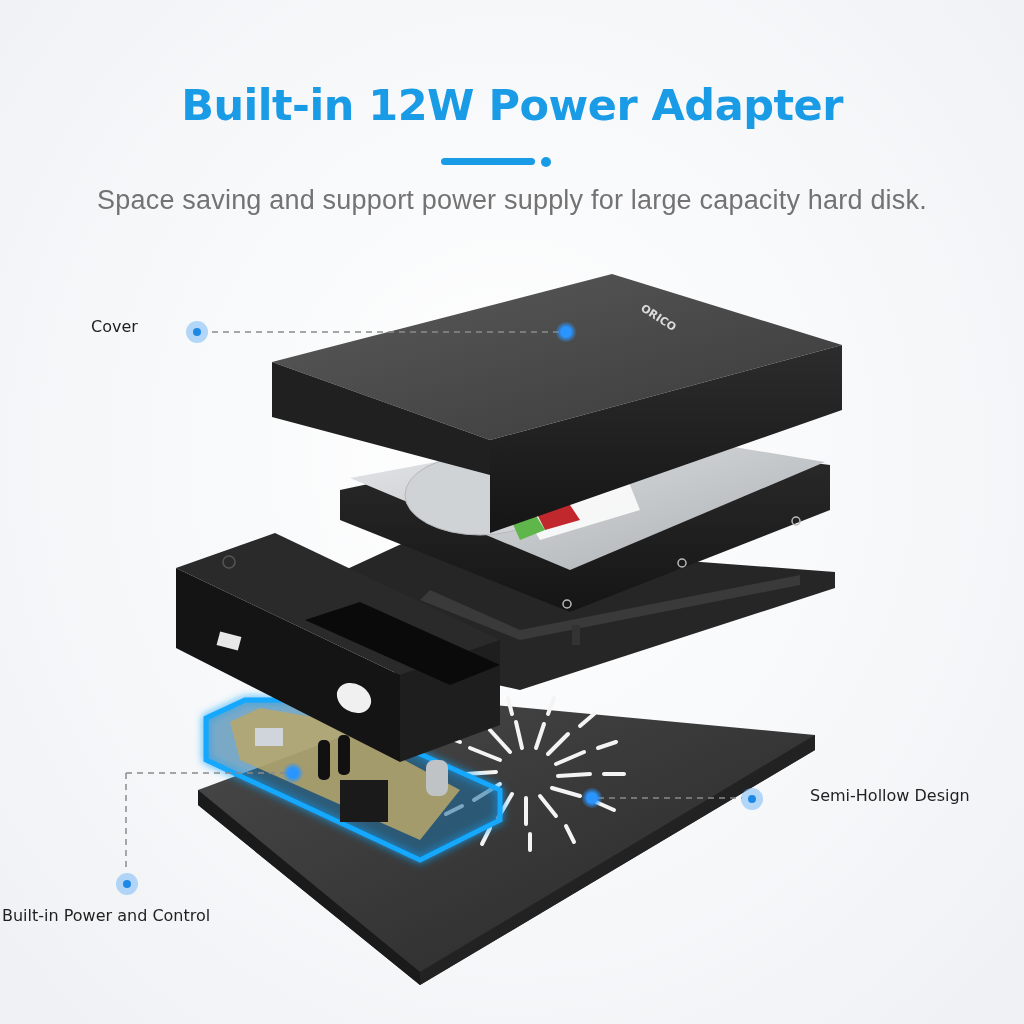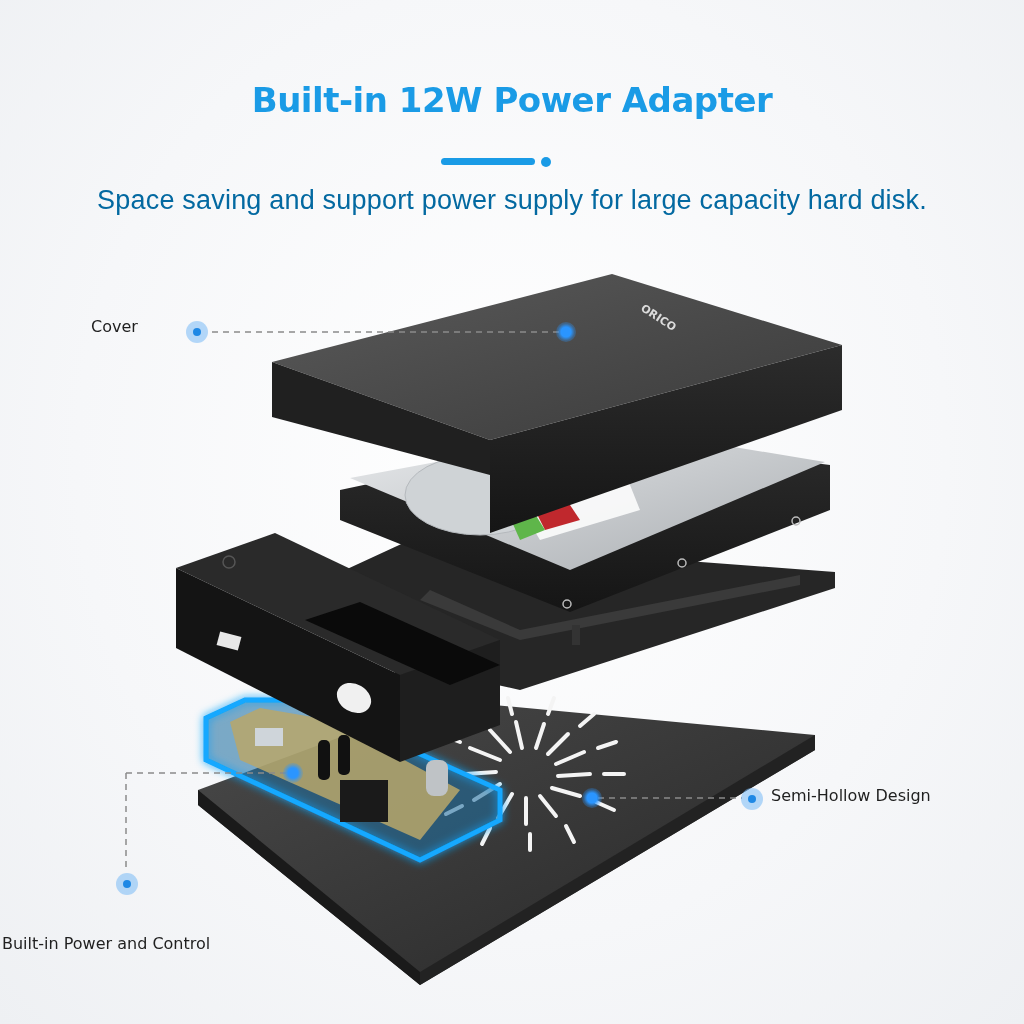--- a/index.html
+++ b/index.html
@@ -4,34 +4,34 @@
 <style>
   html, body { margin: 0; padding: 0; }
   body {
     width: 1024px; height: 1024px; overflow: hidden; position: relative;
     background: radial-gradient(ellipse at 50% 45%, #ffffff 0%, #f6f7f9 60%, #eef0f3 100%);
     font-family: "Liberation Sans", "DejaVu Sans", sans-serif;
   }
   .title {
     position: absolute; left: 0; right: 0; top: 80px; text-align: center;
     font-family: "DejaVu Sans", sans-serif; font-weight: bold;
-    font-size: 34px; color: #1a9be6; letter-spacing: -0.5px;
+    font-size: 43px; color: #1a9be6; letter-spacing: -0.5px;
   }
   .title-rule { position: absolute; top: 158px; left: 441px; width: 94px; height: 7px; border-radius: 4px; background: #1a9be6; }
   .title-dot { position: absolute; top: 157px; left: 541px; width: 10px; height: 10px; border-radius: 50%; background: #1a9be6; }
   .subtitle {
     position: absolute; left: 0; right: 0; top: 185px; text-align: center;
-    font-size: 27px; color: #0369a1; letter-spacing: 0.2px;
+    font-size: 27px; color: #737373; letter-spacing: 0.2px;
   }
   .label {
     position: absolute; font-family: "DejaVu Sans", sans-serif; font-size: 16px; color: #1f1f1f;
   }
   .lbl-cover { left: 91px; top: 317px; }
-  .lbl-hollow { left: 771px; top: 786px; text-align: right; }
-  .lbl-power { left: 2px; top: 906px; margin-top: 28px; }
+  .lbl-hollow { left: 810px; top: 786px; text-align: right; }
+  .lbl-power { left: 2px; top: 906px; }
   .marker {
     position: absolute; width: 22px; height: 22px; border-radius: 50%;
     background: rgba(120,185,245,0.55);
   }
   .marker::after {
     content: ""; position: absolute; left: 7px; top: 7px; width: 8px; height: 8px;
     border-radius: 50%; background: #1e88e5;
   }
   .glow {
     position: absolute; width: 20px; height: 20px; border-radius: 50%;

